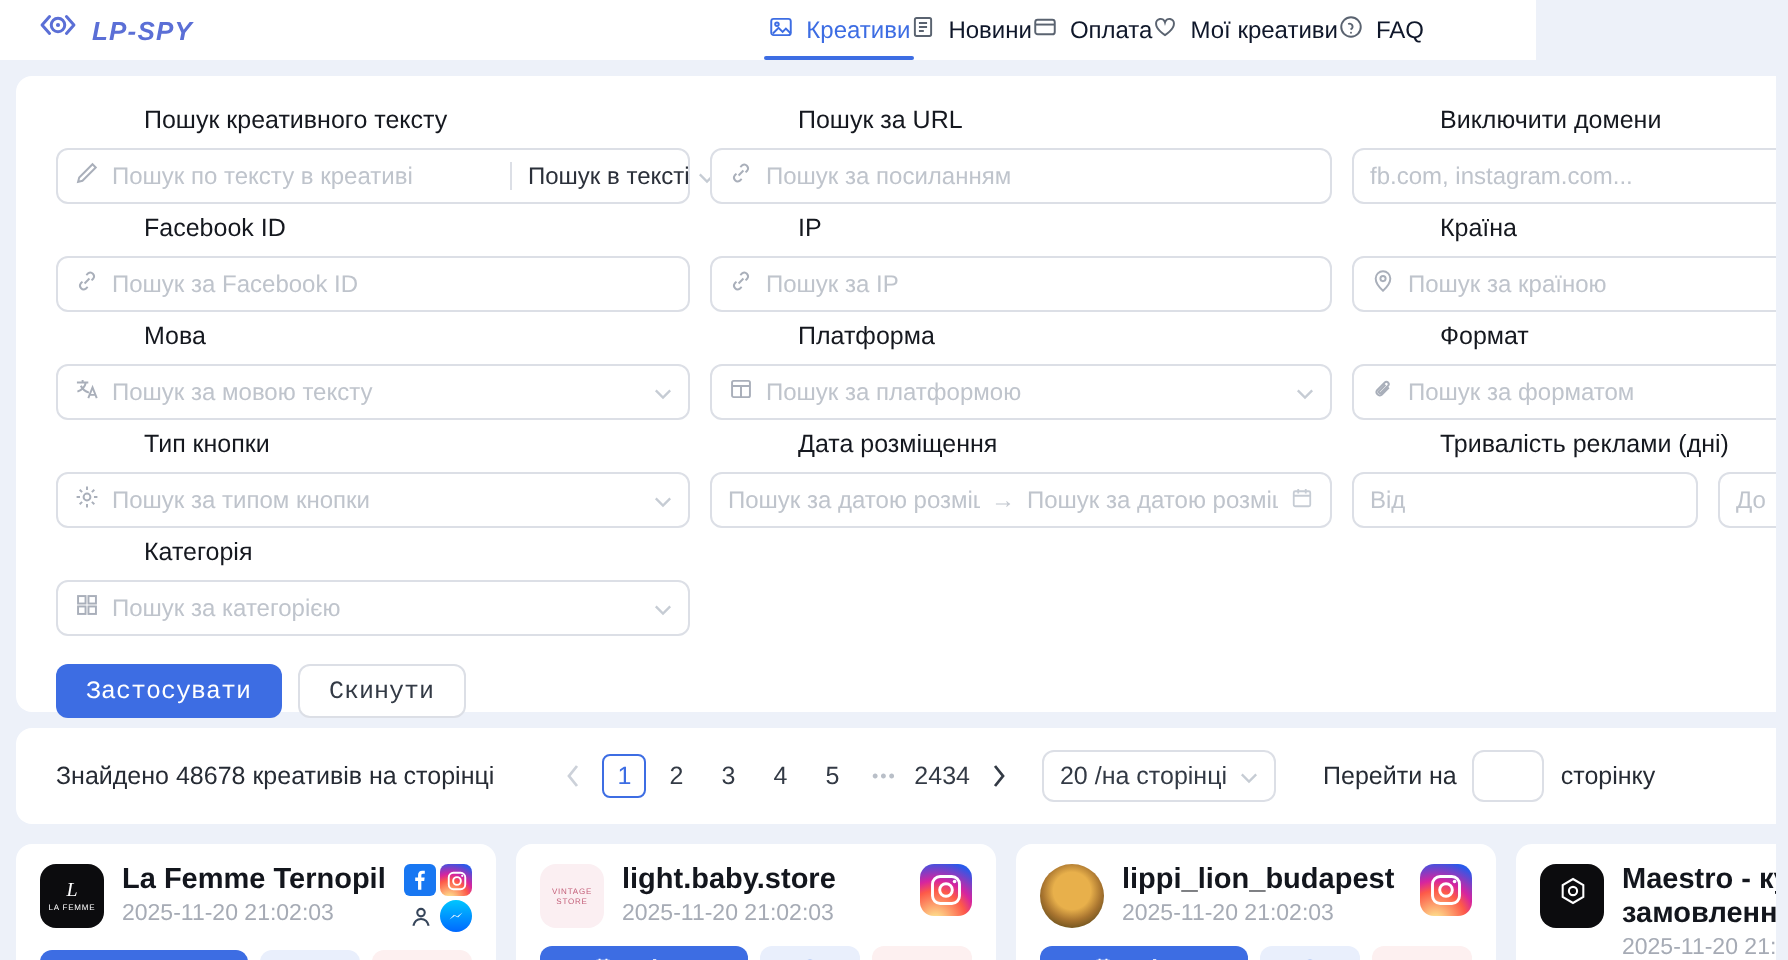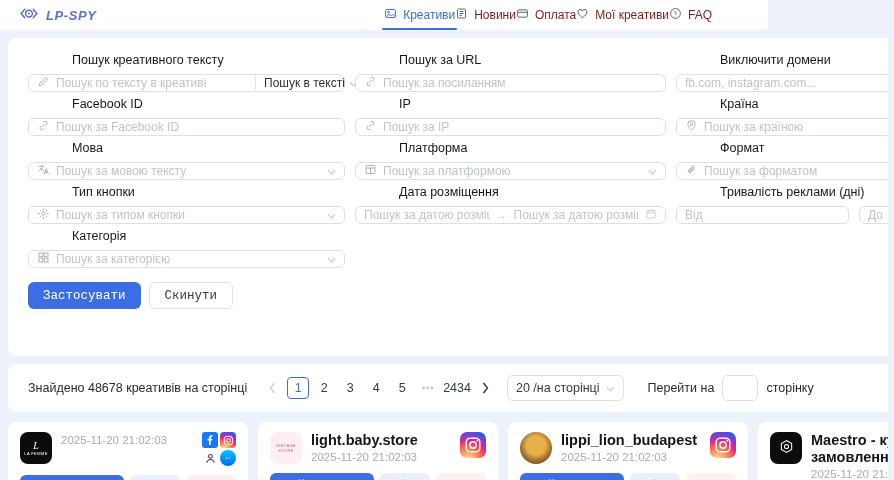--- a/index.html
+++ b/index.html
@@ -5,35 +5,35 @@
   * { margin:0; padding:0; box-sizing:border-box; }
   html,body { width:894px; height:480px; overflow:hidden; background:#edf1f9;
     font-family:"Liberation Sans", sans-serif; position:relative; }
 
   
   .header { position:absolute; top:0; left:0; width:768px; height:30px; background:#fff;
     display:flex; align-items:center; justify-content:space-between; padding:0 18px 0 18px; z-index:10;}
   .logo { display:flex; align-items:center; gap:6px; color:#5B6FD6; }
   .logo-text { font-size:13px; font-weight:bold; font-style:italic; letter-spacing:.6px; }
   .nav { display:flex; align-items:center; margin-right:38px; height:30px; }
-  .nav-item { display:flex; align-items:center; gap:6px; font-size:12px; color:#7f1d1d;
+  .nav-item { display:flex; align-items:center; gap:6px; font-size:12px; color:#0f172a;
     font-weight:500; height:30px; position:relative; cursor:pointer; }
   .nav-item svg { color:#5a6370; }
   .nav-item.active { color:#3D6DE3; }
   .nav-item.active svg { color:#3D6DE3; }
   .nav-item.active::after { content:""; position:absolute; left:-2px; right:-2px; bottom:0;
     height:2px; background:#3D6DE3; border-radius:1px; }
 
   
   .panel { position:absolute; top:38px; left:8px; width:1000px; height:318px; background:#fff;
     border-radius:8px; padding:15px 20px 0 20px; }
   .fgrid { display:grid; grid-template-columns:317px 311px 311px; column-gap:10px; row-gap:5px; }
   .field {}
   .flabel { font-size:12.5px; color:#15181f; font-weight:500; margin-bottom:6px; line-height:15px;margin-left:44px; }
-  .control { height:18px; border:1px solid #dcdfe6; border-radius:6px; background:#fff;
+  .control { height:28px; border:1px solid #dcdfe6; border-radius:6px; background:#fff;
     display:flex; align-items:center; gap:6px; padding:0 8px; font-size:12px; color:#bfc4cc; }
   .control svg.ficon { flex:none; color:#a9afba; }
   .control .chev { margin-left:auto; color:#c6ccd4; flex:none; }
   .control input { border:none; outline:none; flex:1; min-width:0; font-size:12px;
     color:#333; background:transparent; font-family:"Liberation Sans",sans-serif; }
   .control input::placeholder { color:#bfc4cc; }
   .group { display:flex; padding:0; }
   .group .g-input { flex:1; display:flex; align-items:center; gap:6px; padding:0 8px; min-width:0; }
   .group .g-select { width:89px; border-left:1px solid #dcdfe6; display:flex; align-items:center;
     gap:4px; padding:0 6px 0 8px; color:#2b303a; font-size:12px; white-space:nowrap; }
@@ -44,21 +44,21 @@
   .two-col .control { flex:1; }
   .btnrow { display:flex; gap:8px; margin-top:14px; }
   .btn { height:27px; border-radius:6px; font-size:12.5px; display:flex; align-items:center;
     padding:0 15px; cursor:pointer; font-family:Liberation Mono, monospace; }
   .btn-primary { background:#3D6DE3; color:#fff; border:none; }
   .btn-default { background:#fff; color:#333a45; border:1px solid #dcdfe6; }
 
   
   .results { position:absolute; top:364px; left:8px; width:1000px; height:48px; background:#fff;
     border-radius:8px; display:flex; align-items:center; padding:0 20px; font-size:12.5px; color:#262b34; }
-  .summary { margin-right:14px; }
+  .summary { margin-right:28px; }
   .pager { display:flex; align-items:center; gap:4px; }
   .pg { min-width:22px; height:22px; display:flex; align-items:center; justify-content:center;
     font-size:12.5px; color:#333a45; cursor:pointer; border-radius:4px; }
   .pg.active { border:1px solid #3D6DE3; color:#3D6DE3; }
   .pg.prev { color:#ccd1d9; }
   .pg.dots { color:#b9bfc8; letter-spacing:1px; font-size:9px; }
   .pagesize { height:26px; border:1px solid #dcdfe6; border-radius:6px; display:flex;
     align-items:center; gap:6px; padding:0 8px; margin-left:10px; color:#333a45; cursor:pointer; }
   .pagesize .chev { color:#c6ccd4; }
   .goto { display:flex; align-items:center; gap:8px; margin-left:24px; }
@@ -363,20 +363,21 @@
 
 <div class="cards">
 
   <div class="card">
     <div class="card-head">
       <div class="avatar black">
         <span class="av-script">L</span>
         <span class="av-tiny">LA FEMME</span>
       </div>
       <div class="meta">
+        <div class="card-title">La Femme Ternopil</div>
         <div class="card-date">2025-11-20 21:02:03</div>
       </div>
       <div class="socials soc-grid">
         <span class="soc fb">
             <svg width="12" height="12" viewBox="0 0 16 16">
               <path fill="#fff" d="M8.9 14.5V8.6h1.9l.3-2.2H8.9V5c0-.6.2-1.1 1.1-1.1h1.2v-2c-.2 0-.9-.1-1.7-.1-1.7 0-2.8 1-2.8 2.9v1.7H4.8v2.2h1.9v5.9z"></path>
             </svg>
           </span>
         <span class="soc ig">
             <svg width="11" height="11" viewBox="0 0 16 16" fill="none" stroke="#fff" stroke-width="1.4">

